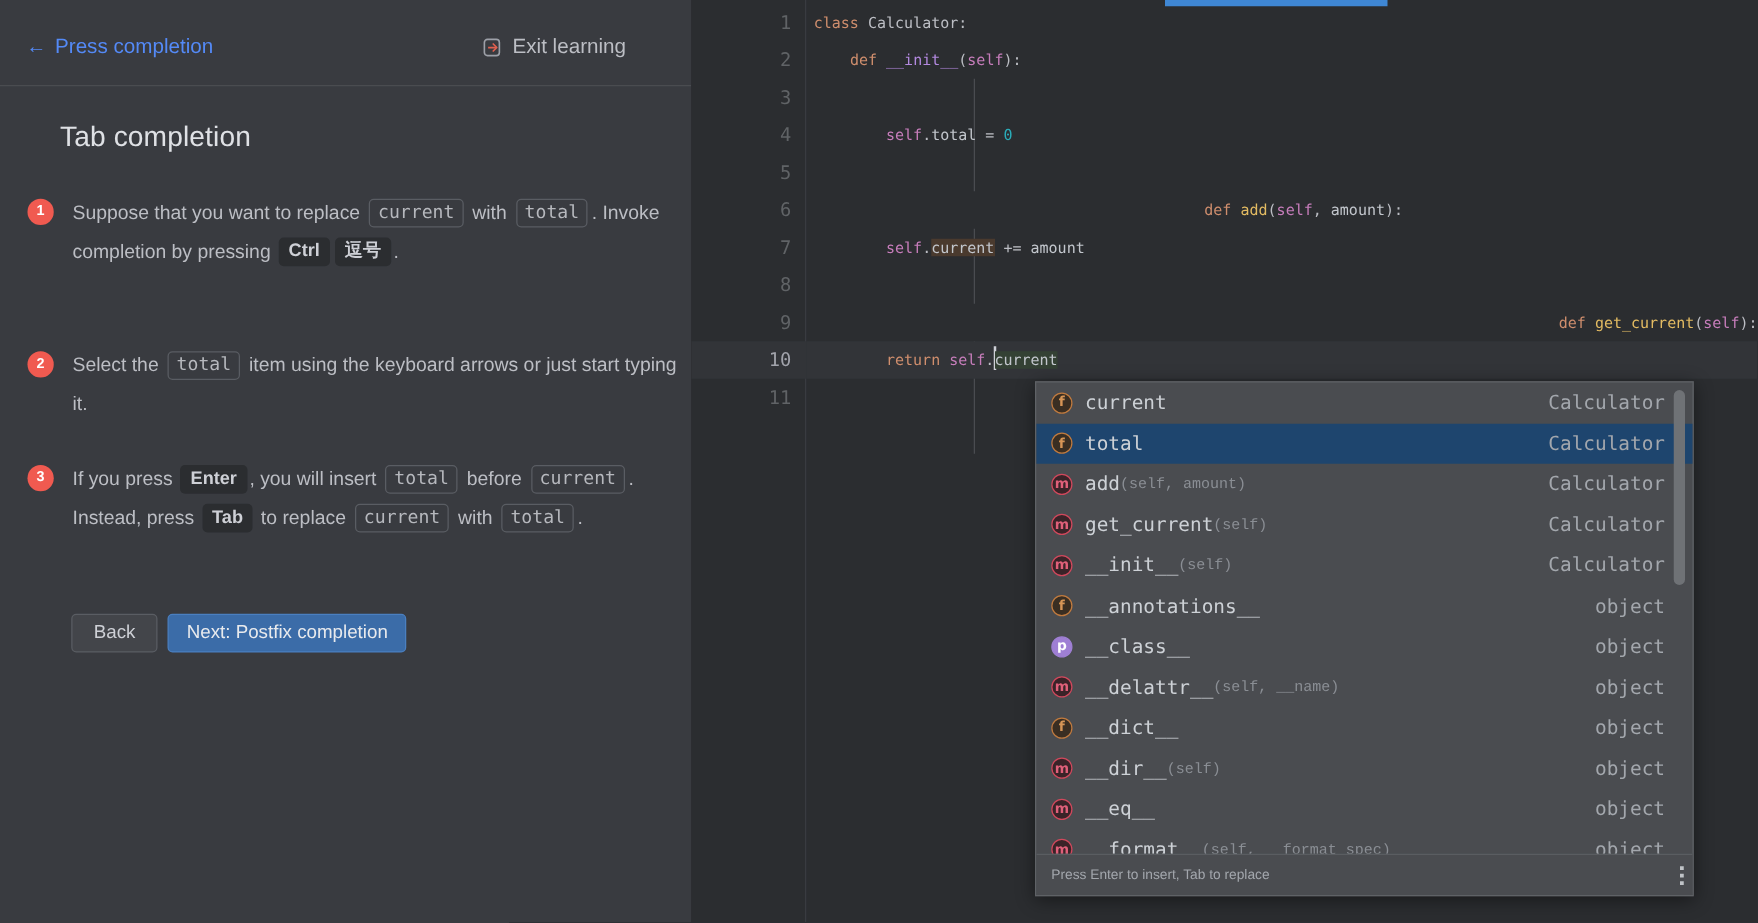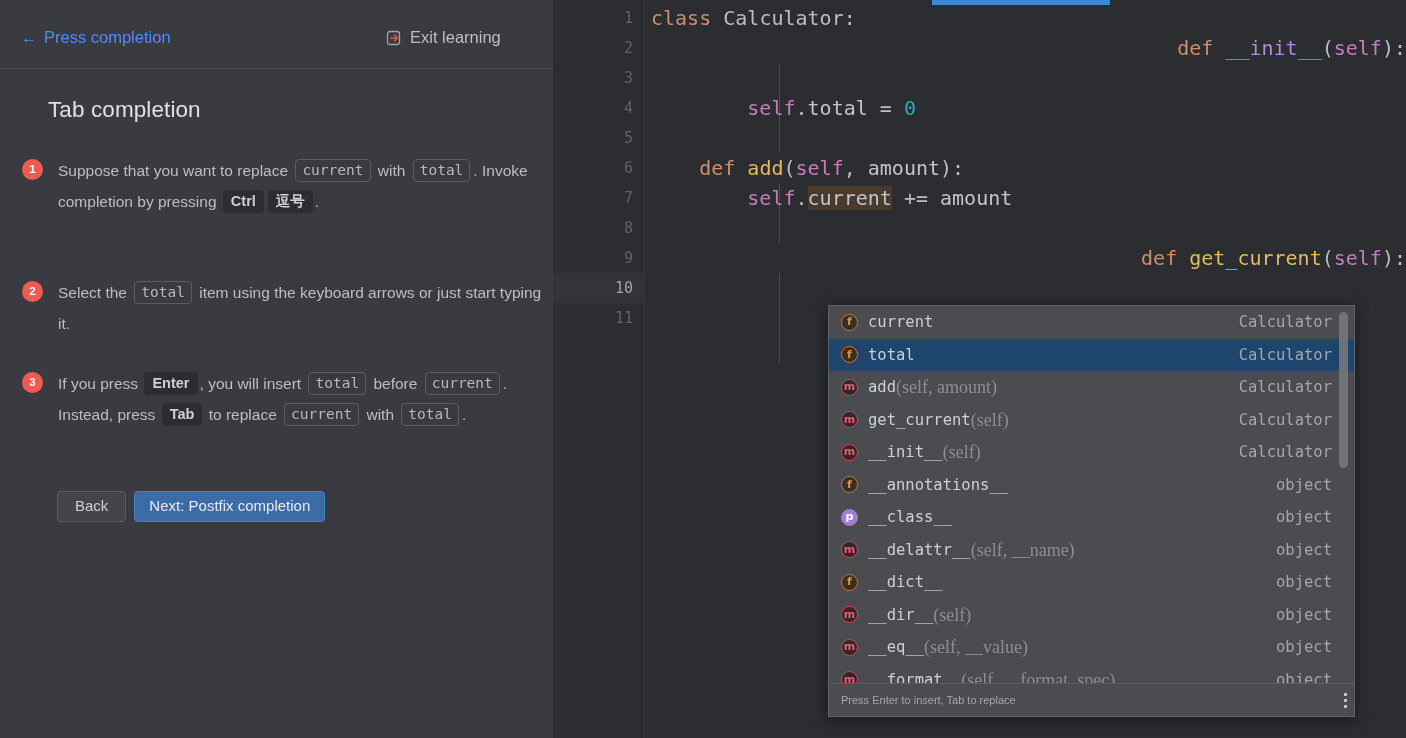--- a/index.html
+++ b/index.html
@@ -138,21 +138,21 @@
   .lineno.current { color: #a1a3ab; }
 
   #code-area {
     position: absolute; left: 92px; top: 0;
     right: 0; height: 738px;
   }
   .codeline {
     position: absolute; left: 0; right: 0;
     height: 30px; line-height: 30px;
     font-family: "DejaVu Sans Mono", monospace;
-    font-size: 20px;
+    font-size: 12px;
     white-space: pre;
     color: #bcbec4;
     padding-left: 6px;
     box-sizing: border-box;
   }
   .caret-row { background: #323438; }
   #caret-row-gutter {
     position: absolute; left: 0; width: 92px; height: 30px;
     background: #323438;
   }
@@ -212,22 +212,22 @@
     box-sizing: border-box;
   }
   .icon-f { background: #3a2e22; border: 1.5px solid #c07a3e; color: #d69556; }
   .icon-m { background: #3a2328; border: 1.5px solid #d0485c; color: #e0607a; }
   .icon-p { background: #9f7fd4; border: 1.5px solid #9f7fd4; color: #ffffff; position: relative; }
   .lk-name {
     font-family: "DejaVu Sans Mono", monospace;
     font-size: 15.5px; color: #cdd1d6; flex: 0 0 auto;
   }
   .lk-args {
-    font-family: Liberation Serif, serif;
-    font-size: 18px; color: #8a8e94; flex: 0 0 auto; text-align: right;
+    font-family: Liberation Mono, monospace;
+    font-size: 12px; color: #8a8e94; flex: 0 0 auto; text-align: right;
   }
   .lk-type {
     margin-left: auto;
     font-family: "DejaVu Sans Mono", monospace;
     font-size: 15.5px; color: #a3a7ad;
     padding-right: 12px;
   }
   #popup-scrollbar-track {
     position: absolute; right: 3px; top: 2px;
     width: 9px; height: 376px;
@@ -314,27 +314,28 @@
         <div class="lineno" style="top: 213px;">8</div>
         <div class="lineno" style="top: 243px;">9</div>
         <div class="lineno current" style="top: 273px;">10</div>
         <div class="lineno" style="top: 303px;">11</div>
       </div>
     <div id="code-area">
         <div class="indent-guide" style="left: 134px; top: 63px; height: 90px;"></div>
         <div class="indent-guide" style="left: 134px; top: 183px; height: 60px;"></div>
         <div class="indent-guide" style="left: 134px; top: 273px; height: 90px;"></div>
         <div class="codeline" style="top: 3px;"><span class="kw">class</span><span class="punct"> </span><span class="cls">Calculator</span><span class="punct">:</span></div>
-        <div class="codeline" style="top: 33px; text-align: right;"><span class="punct">    </span><span class="kw">def</span><span class="punct"> </span><span class="dunder">__init__</span><span class="punct">(</span><span class="selfp">self</span><span class="punct">):</span></div>
+        <div class="codeline" style="top: 33px;"><span class="punct">    </span><span class="kw">def</span><span class="punct"> </span><span class="dunder">__init__</span><span class="punct">(</span><span class="selfp">self</span><span class="punct">):</span></div>
         <div class="codeline" style="top: 93px;"><span class="punct">        </span><span class="selfp">self</span><span class="punct">.</span><span class="ident">total</span><span class="punct"> = </span><span class="num">0</span></div>
         <div class="codeline" style="top: 123px;"></div>
-        <div class="codeline" style="top: 153px;"><span class="punct">    </span><span class="kw">def</span><span class="punct"> </span><span class="fn">add</span><span class="punct">(</span><span class="selfp">self</span><span class="punct">, </span><span class="ident">amount</span><span class="punct">):</span></div>
+        <div class="codeline" style="top: 153px; text-align: center;"><span class="punct">    </span><span class="kw">def</span><span class="punct"> </span><span class="fn">add</span><span class="punct">(</span><span class="selfp">self</span><span class="punct">, </span><span class="ident">amount</span><span class="punct">):</span></div>
         <div class="codeline" style="top: 183px;"><span class="punct">        </span><span class="selfp">self</span><span class="punct">.</span><span class="ident hl-usage">current</span><span class="punct"> += </span><span class="ident">amount</span></div>
         <div class="codeline" style="top: 213px;"></div>
         <div class="codeline" style="top: 243px; text-align: right;"><span class="punct">    </span><span class="kw">def</span><span class="punct"> </span><span class="fn">get_current</span><span class="punct">(</span><span class="selfp">self</span><span class="punct">):</span></div>
+        <div class="codeline caret-row" style="top: 273px;"><span class="punct">        </span><span class="kw">return</span><span class="punct"> </span><span class="selfp">self</span><span class="punct">.</span><span id="caret"></span><span class="ident hl-green">current</span></div>
         <div class="codeline" style="top: 303px;"></div>
       </div>
 
     <div id="popup">
       <div id="popup-list">
           <div class="lk-item">
             <span class="lk-icon icon-f">f</span>
             <span class="lk-name">current</span>
             <span class="lk-type">Calculator</span>
           </div>
@@ -384,21 +385,20 @@
           </div>
           <div class="lk-item">
             <span class="lk-icon icon-m">m</span>
             <span class="lk-name">__dir__</span>
             <span class="lk-args">(self)</span>
             <span class="lk-type">object</span>
           </div>
           <div class="lk-item">
             <span class="lk-icon icon-m">m</span>
             <span class="lk-name">__eq__</span>
-            <span class="lk-args">(self, __value)</span>
             <span class="lk-type">object</span>
           </div>
           <div class="lk-item">
             <span class="lk-icon icon-m">m</span>
             <span class="lk-name">__format__</span>
             <span class="lk-args">(self, __format_spec)</span>
             <span class="lk-type">object</span>
           </div>
         </div>
       <div id="popup-scrollbar-track">

